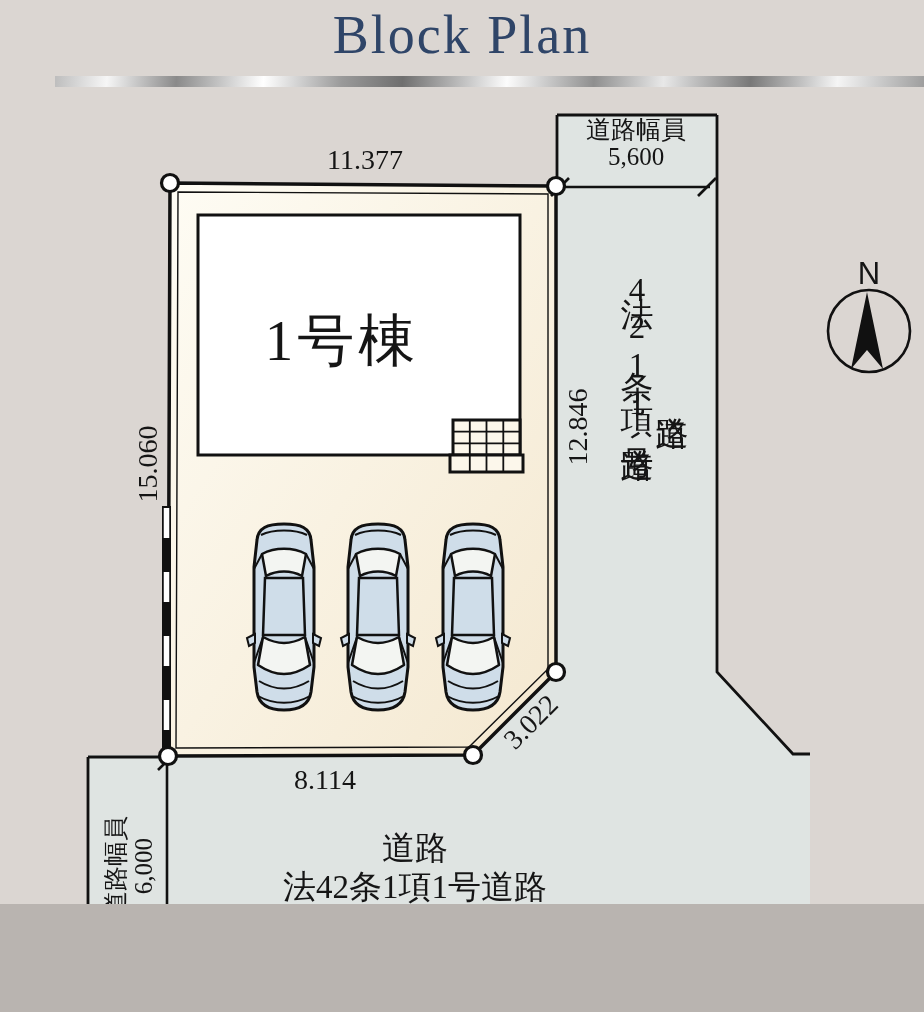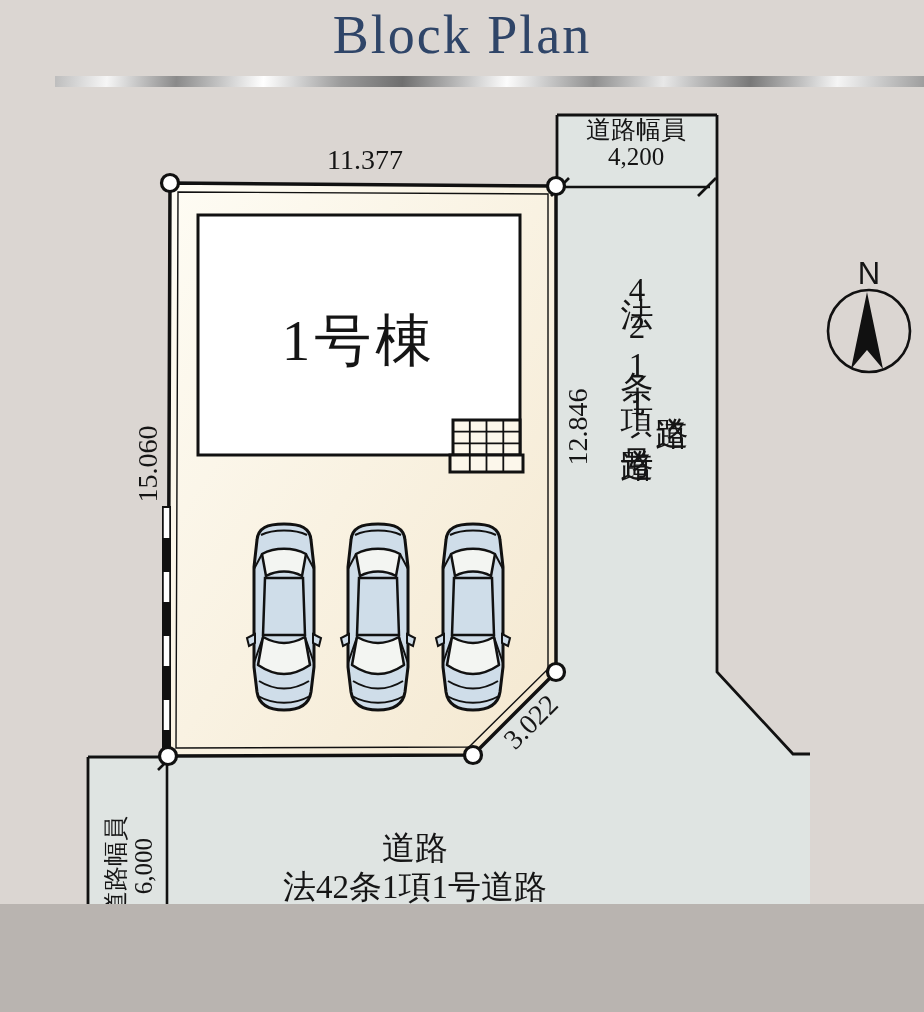--- a/index.html
+++ b/index.html
@@ -29,21 +29,21 @@
   }
   svg{position:absolute;top:0;left:0;}
   .dim{
     font-size:28px;
     text-align:center;
     white-space:nowrap;
   }
   .rot90{transform:rotate(-90deg);transform-origin:center center;}
   .rot45{transform:rotate(-45deg);transform-origin:center center;}
   #building-label{
-    top:303px;left:198px;width:322px;
+    top:303px;left:181px;width:322px;
     text-align:center;font-size:57px;letter-spacing:4px;
   }
   #east-road-width{
     top:116px;left:565px;width:142px;
     text-align:center;font-size:25px;line-height:27px;
   }
   #south-road-width{
     top:838px;left:50px;width:160px;height:56px;
     text-align:center;font-size:25px;line-height:28px;
     transform:rotate(-90deg);transform-origin:center center;
@@ -152,26 +152,27 @@
       <polygon points="867,292 851,369 867,350 883,369" fill="#111"></polygon>
     </g>
   </svg>
 
   <div class="abs dim" style="top:144px;left:280px;width:170px;">11.377</div>
 
   <div class="abs dim rot90" style="top:448px;left:88px;width:120px;">15.060</div>
 
   <div class="abs dim rot90" style="top:411px;left:518px;width:120px;">12.846</div>
 
+  <div class="abs dim" style="top:764px;left:245px;width:160px;">8.114</div>
 
   <div class="abs dim rot45" style="top:706px;left:471px;width:120px;">3.022</div>
 
   <div id="east-road-width" class="abs">
     <span class="line2">道路幅員</span>
-    <span class="line2">4,200</span>
+    <span class="line2">5,600</span>
   </div>
   <div id="east-road-name-primary" class="abs vtext">道路</div>
   <div id="east-road-name-secondary" class="abs vtext">法42条1項1号道路</div>
 
   <div id="south-road-width" class="abs">
     <span class="line2">道路幅員</span>
     <span class="line2">6,000</span>
   </div>
   <div id="south-road-name" class="abs">
     <span class="line2">道路</span>

